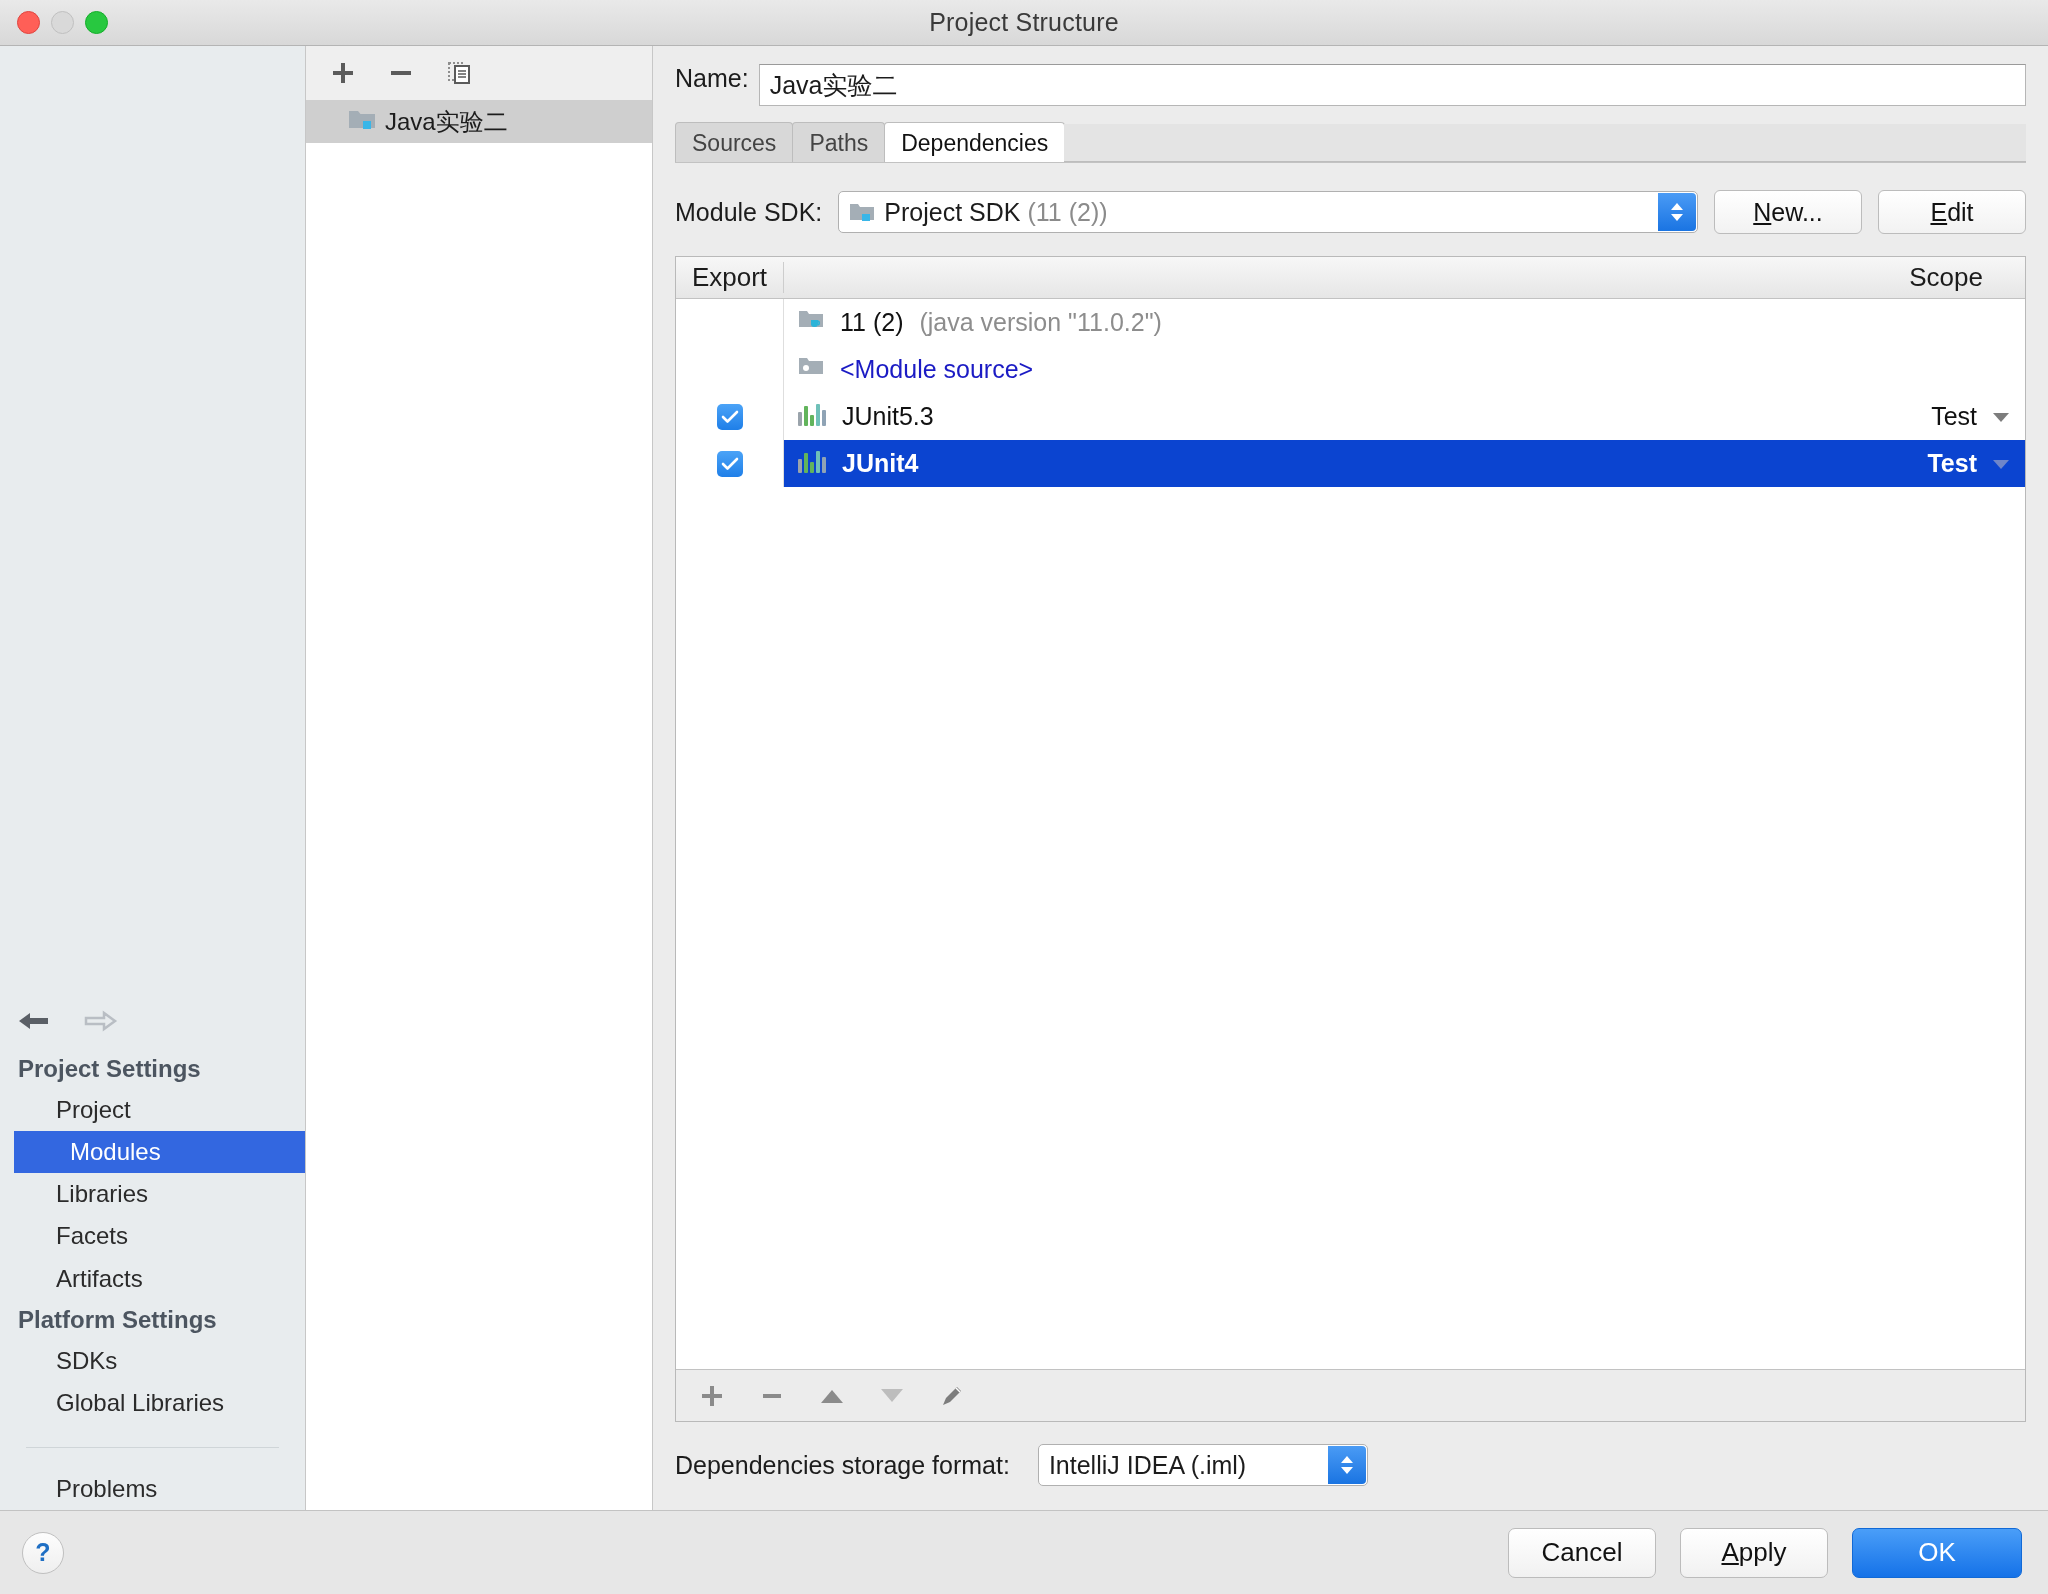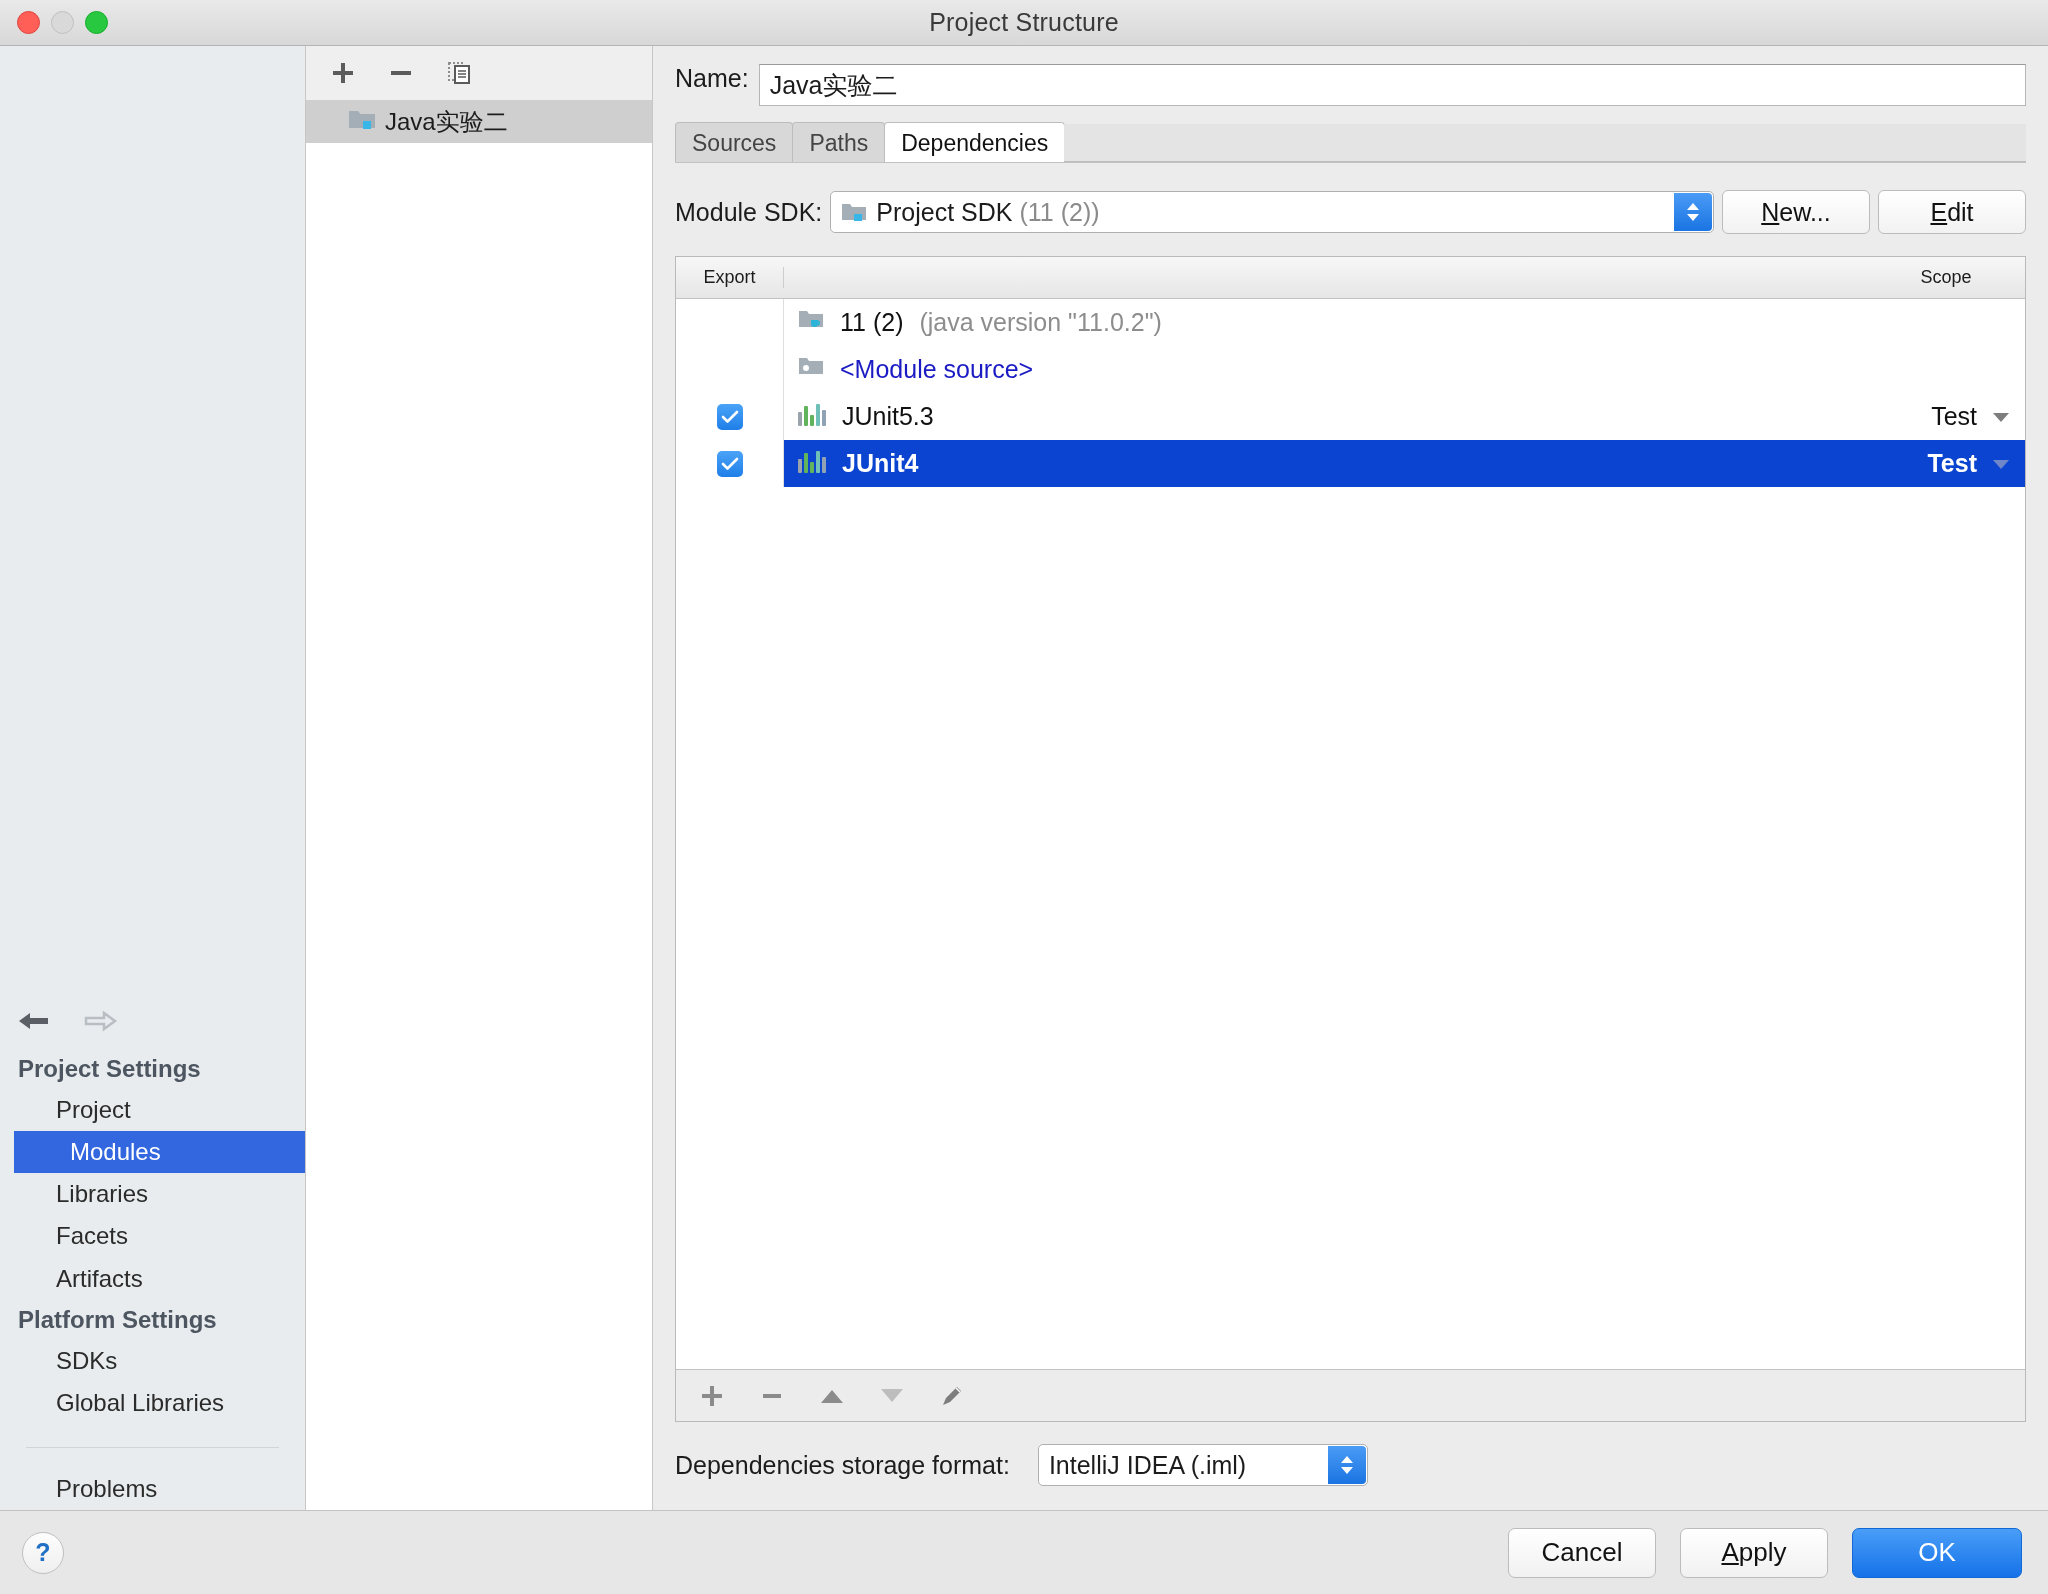--- a/index.html
+++ b/index.html
@@ -111,21 +111,21 @@
     background: #d8d8d8;
     border: 1px solid #bdbdbd; border-bottom: none;
     border-radius: 4px 4px 0 0;
     margin-right: -1px;
   }
   .tab.active { background: #ffffff; color: #111; border-color: #bdbdbd; }
   .tab-filler { flex: 1 1 auto; height: 38px; background: #e4e4e4; border-bottom: 1px solid #bdbdbd; }
   .tab-content-divider { height: 2px; background: #ececec; border-top: 1px solid #c2c2c2; }
 
   
-  .sdk-row { display: flex; align-items: center; gap: 8px; padding: 26px 0 22px 0; }
+  .sdk-row { display: flex; align-items: center; gap: 16px; padding: 26px 0 22px 0; }
   .sdk-label { font-size: 25px; color: #1c1c1c; }
   .combo {
     position: relative; height: 42px; background: #fff;
     border: 1px solid #b0b0b0; border-radius: 5px;
     display: flex; align-items: center; padding: 0 54px 0 10px;
     font-size: 25px; color: #1c1c1c; white-space: nowrap; overflow: hidden;
   }
   .combo.sdk-combo { flex: 1 1 auto; min-width: 0; }
   .combo .muted { color: #8b8b8b; margin-left: 7px; }
   .combo-arrow {
@@ -147,21 +147,21 @@
   .table-wrap {
     flex: 1 1 auto; min-height: 0;
     border: 1px solid #b9b9b9; background: #fff;
     display: flex; flex-direction: column;
   }
   .tbl-head {
     height: 42px; flex: 0 0 42px;
     background: linear-gradient(to bottom, #f7f7f7, #e6e6e6);
     border-bottom: 1px solid #c2c2c2;
     display: flex; align-items: center;
-    font-size: 18px; color: #1c1c1c;
+    font-size: 26px; color: #1c1c1c;
   }
   .th-export { width: 108px; text-align: center; border-right: 1px solid #cdcdcd; }
   .th-name   { flex: 1 1 auto; border-right: 1px solid #cdcdcd; }
   .th-scope  { width: 158px; text-align: center; }
   .tbl-body { flex: 1 1 auto; overflow: hidden; }
   .tr { height: 47px; display: flex; align-items: center; font-size: 25px; color: #111; }
   .tr.selected { background: #0b44d0; color: #fff; }
   .td-export { width: 108px; display: flex; align-items: center; justify-content: center; border-right: 1px solid #dedede; height: 100%; }
   .tr.selected .td-export { background: #ffffff; }
   .td-name { flex: 1 1 auto; display: flex; align-items: flex-start; gap: 16px; padding-left: 14px; white-space: nowrap; }

